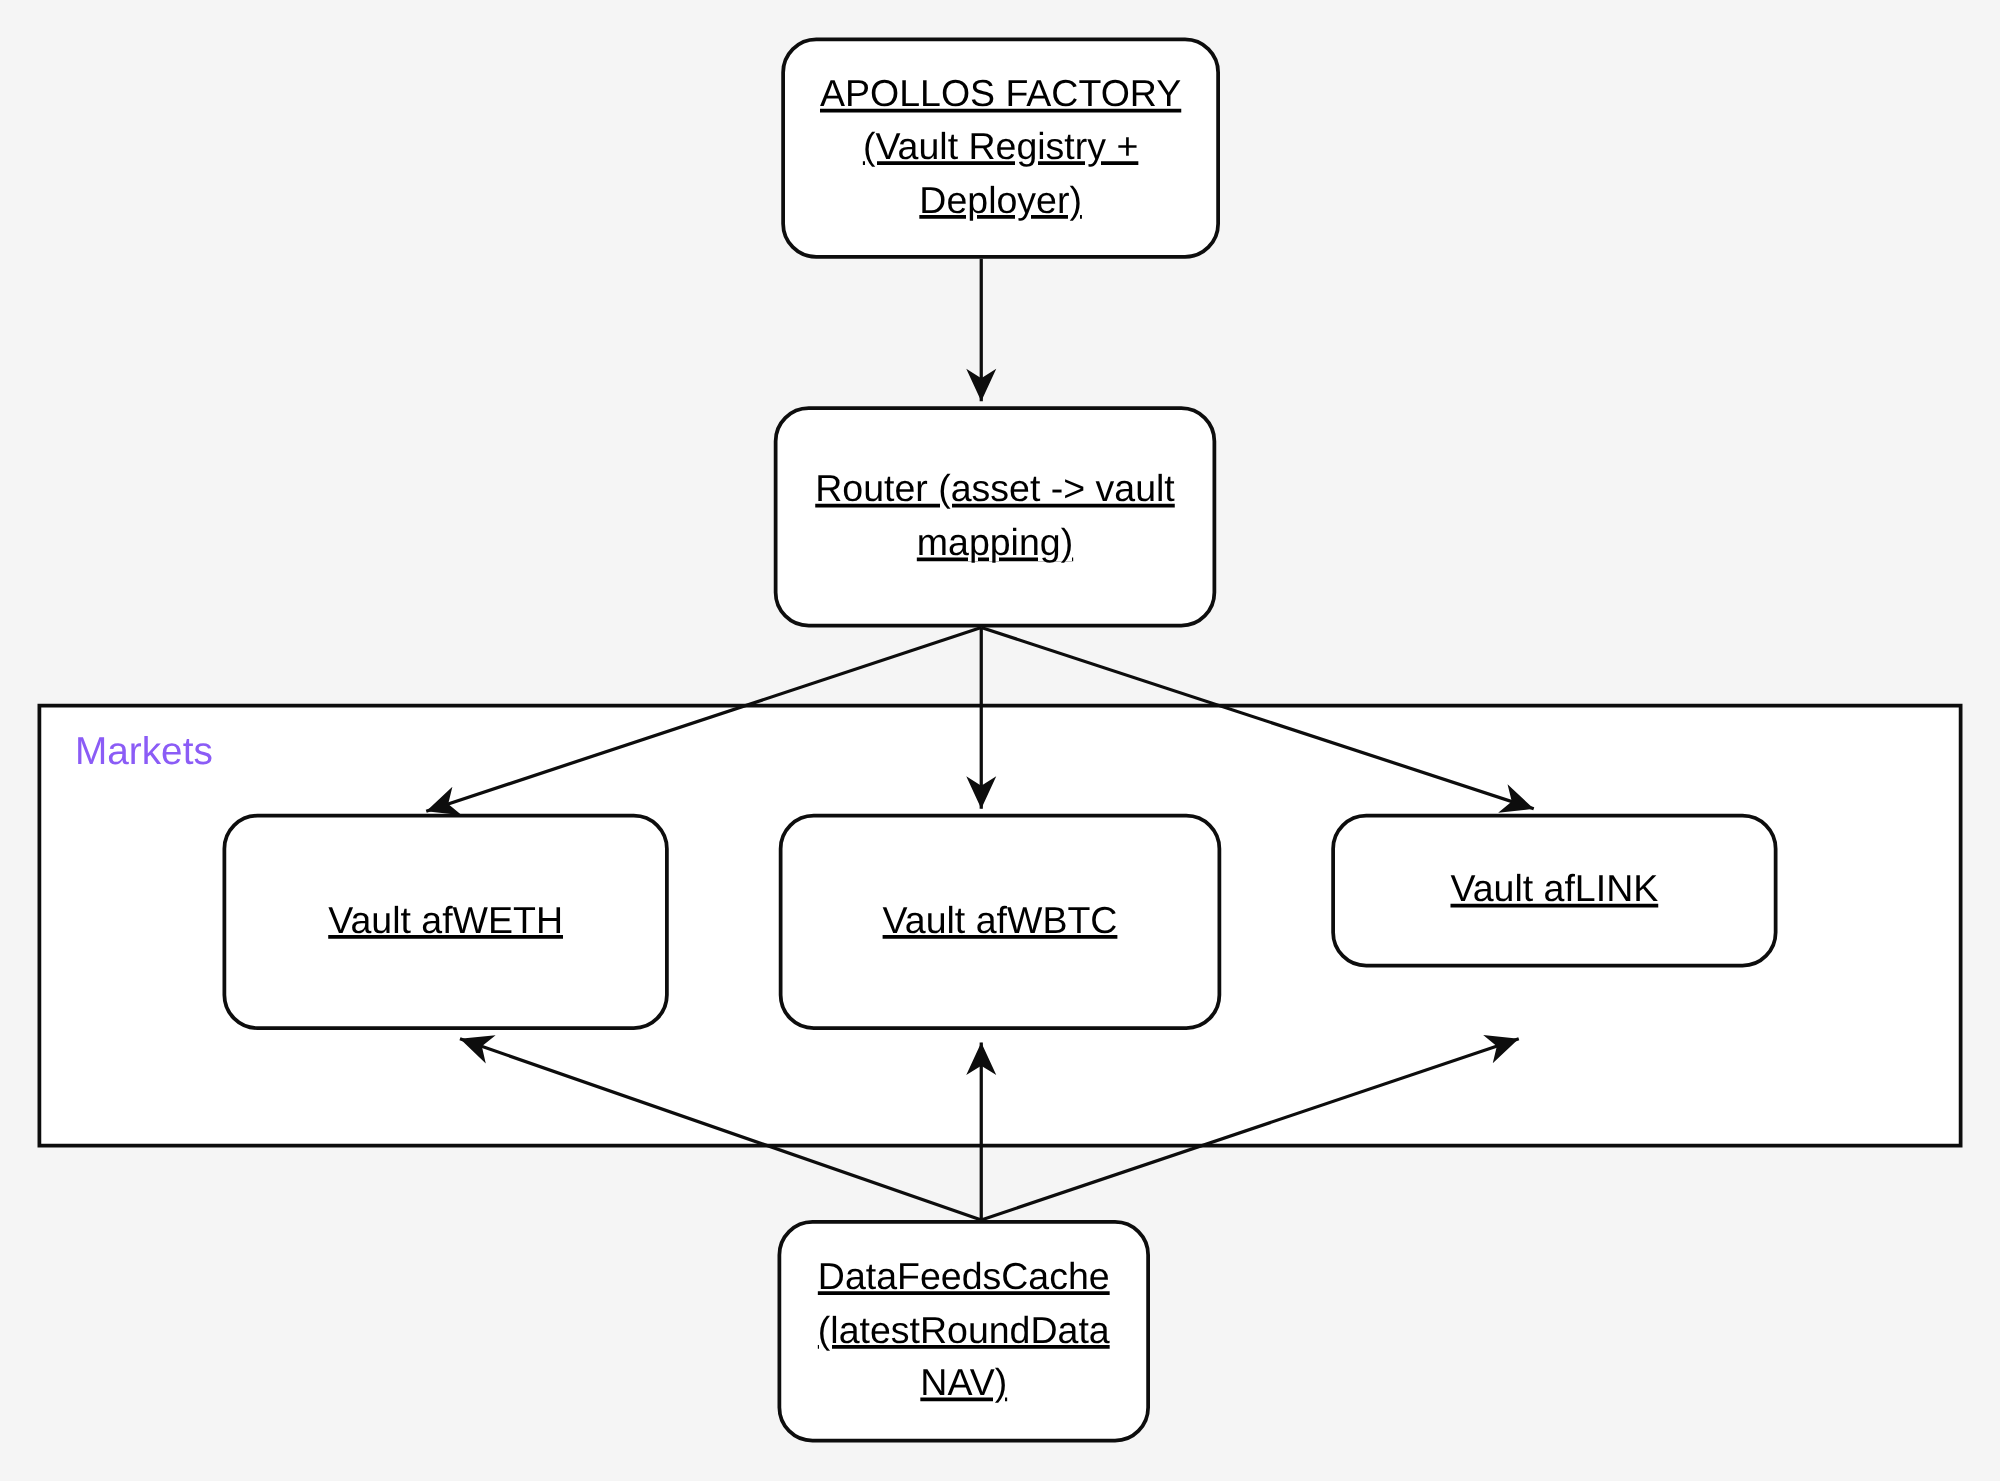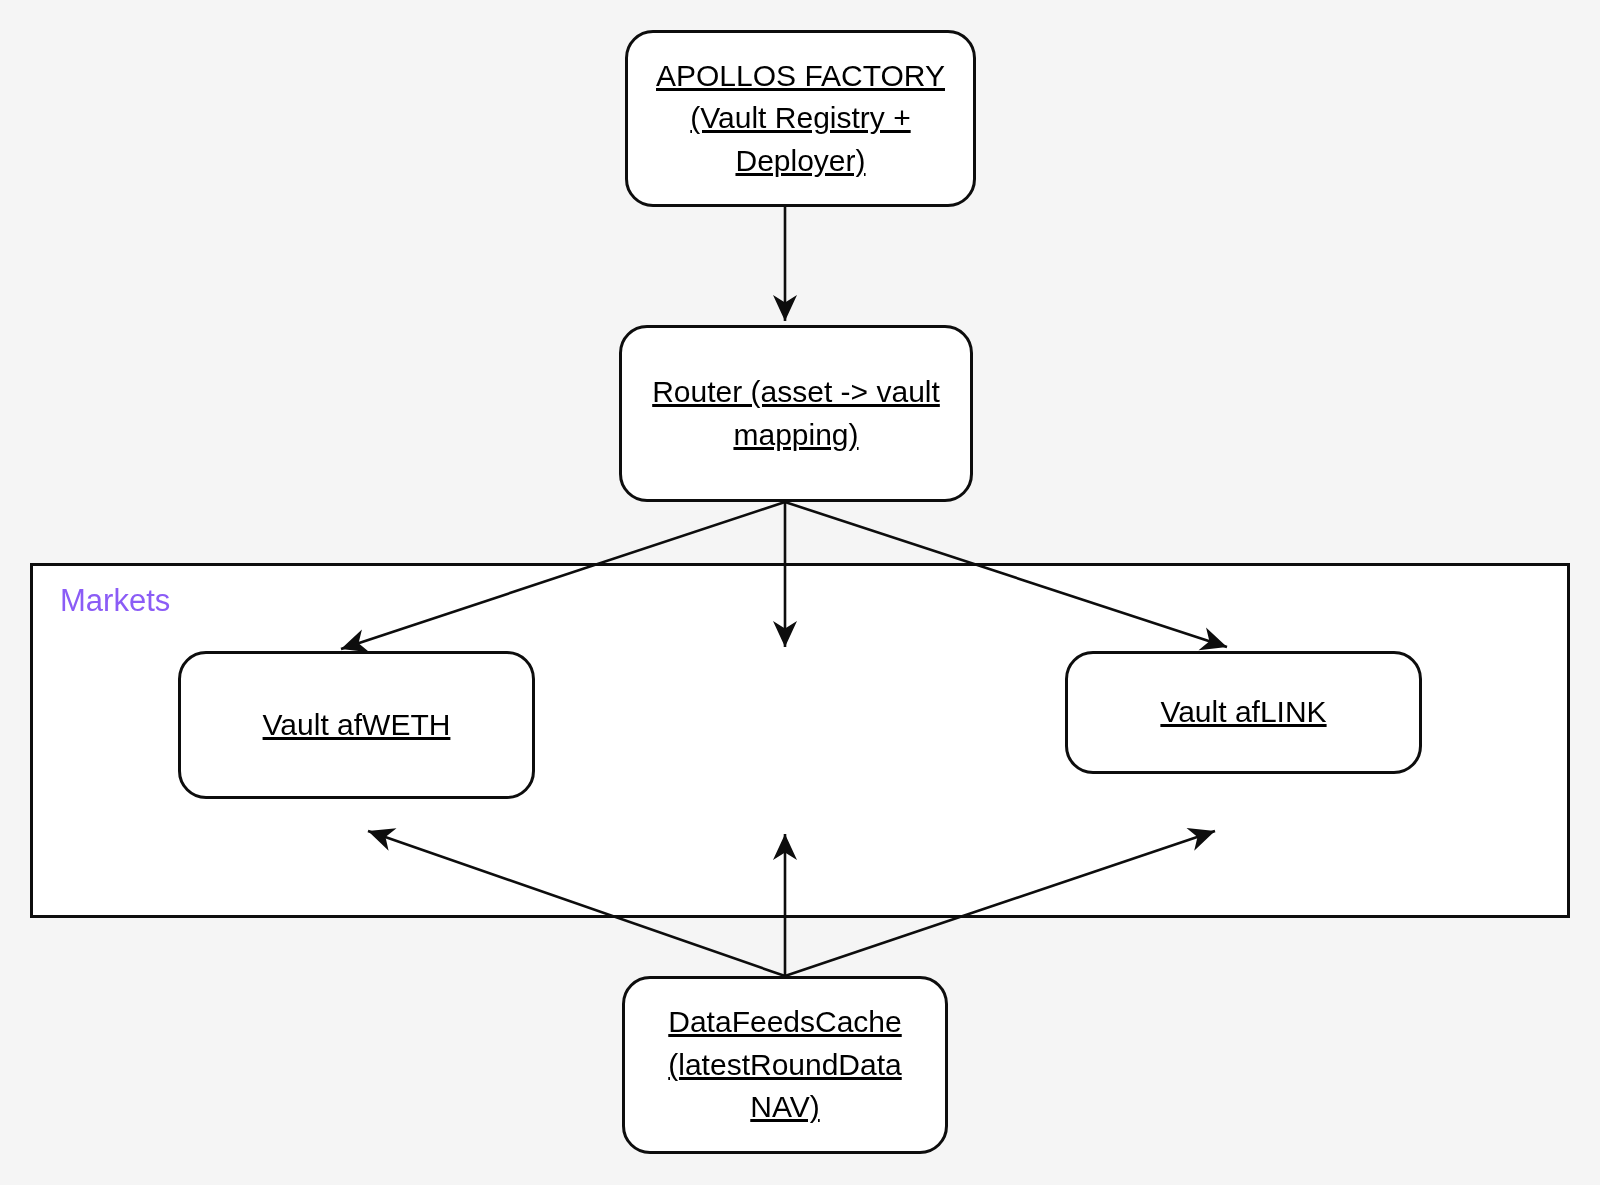--- a/index.html
+++ b/index.html
@@ -56,24 +56,24 @@
   }
   .node-label {
     font-size: 30px;
     line-height: 1.42;
     color: #000000;
     text-align: center;
     white-space: pre-line;
   }
   .node-factory   { left: 625px;  top: 30px;  width: 351px; height: 177px; }
   .node-router    { left: 619px;  top: 325px; width: 354px; height: 177px; }
-  .node-weth      { left: 178px;  top: 651px; width: 357px; height: 148px; }
+  .node-weth      { left: 178px;  top: 651px; width: 357px; height: 173px; }
   .node-wbtc      { left: 623px;  top: 651px; width: 354px; height: 173px; }
   .node-link      { left: 1065px; top: 651px; width: 357px; height: 123px; justify-content: center; }
-  .node-datafeeds { left: 622px;  top: 976px; width: 326px; height: 178px; }
+  .node-datafeeds { left: 622px;  top: 976px; width: 298px; height: 178px; }
   .edge {
     stroke: #0d0d0d;
     stroke-width: 2.6;
     fill: none;
   }
 </style>
 </head>
 <body>
 
 <div class="canvas">
@@ -105,20 +105,23 @@
 
   <div class="node node-router">
     <span class="node-label">Router (asset -&gt; vault
 mapping)</span>
   </div>
 
   <div class="node node-weth">
     <span class="node-label">Vault afWETH</span>
   </div>
 
+  <div class="node node-wbtc">
+    <span class="node-label">Vault afWBTC</span>
+  </div>
 
   <div class="node node-link">
     <span class="node-label">Vault afLINK</span>
   </div>
 
   <div class="node node-datafeeds">
     <span class="node-label">DataFeedsCache
 (latestRoundData
 NAV)</span>
   </div>

